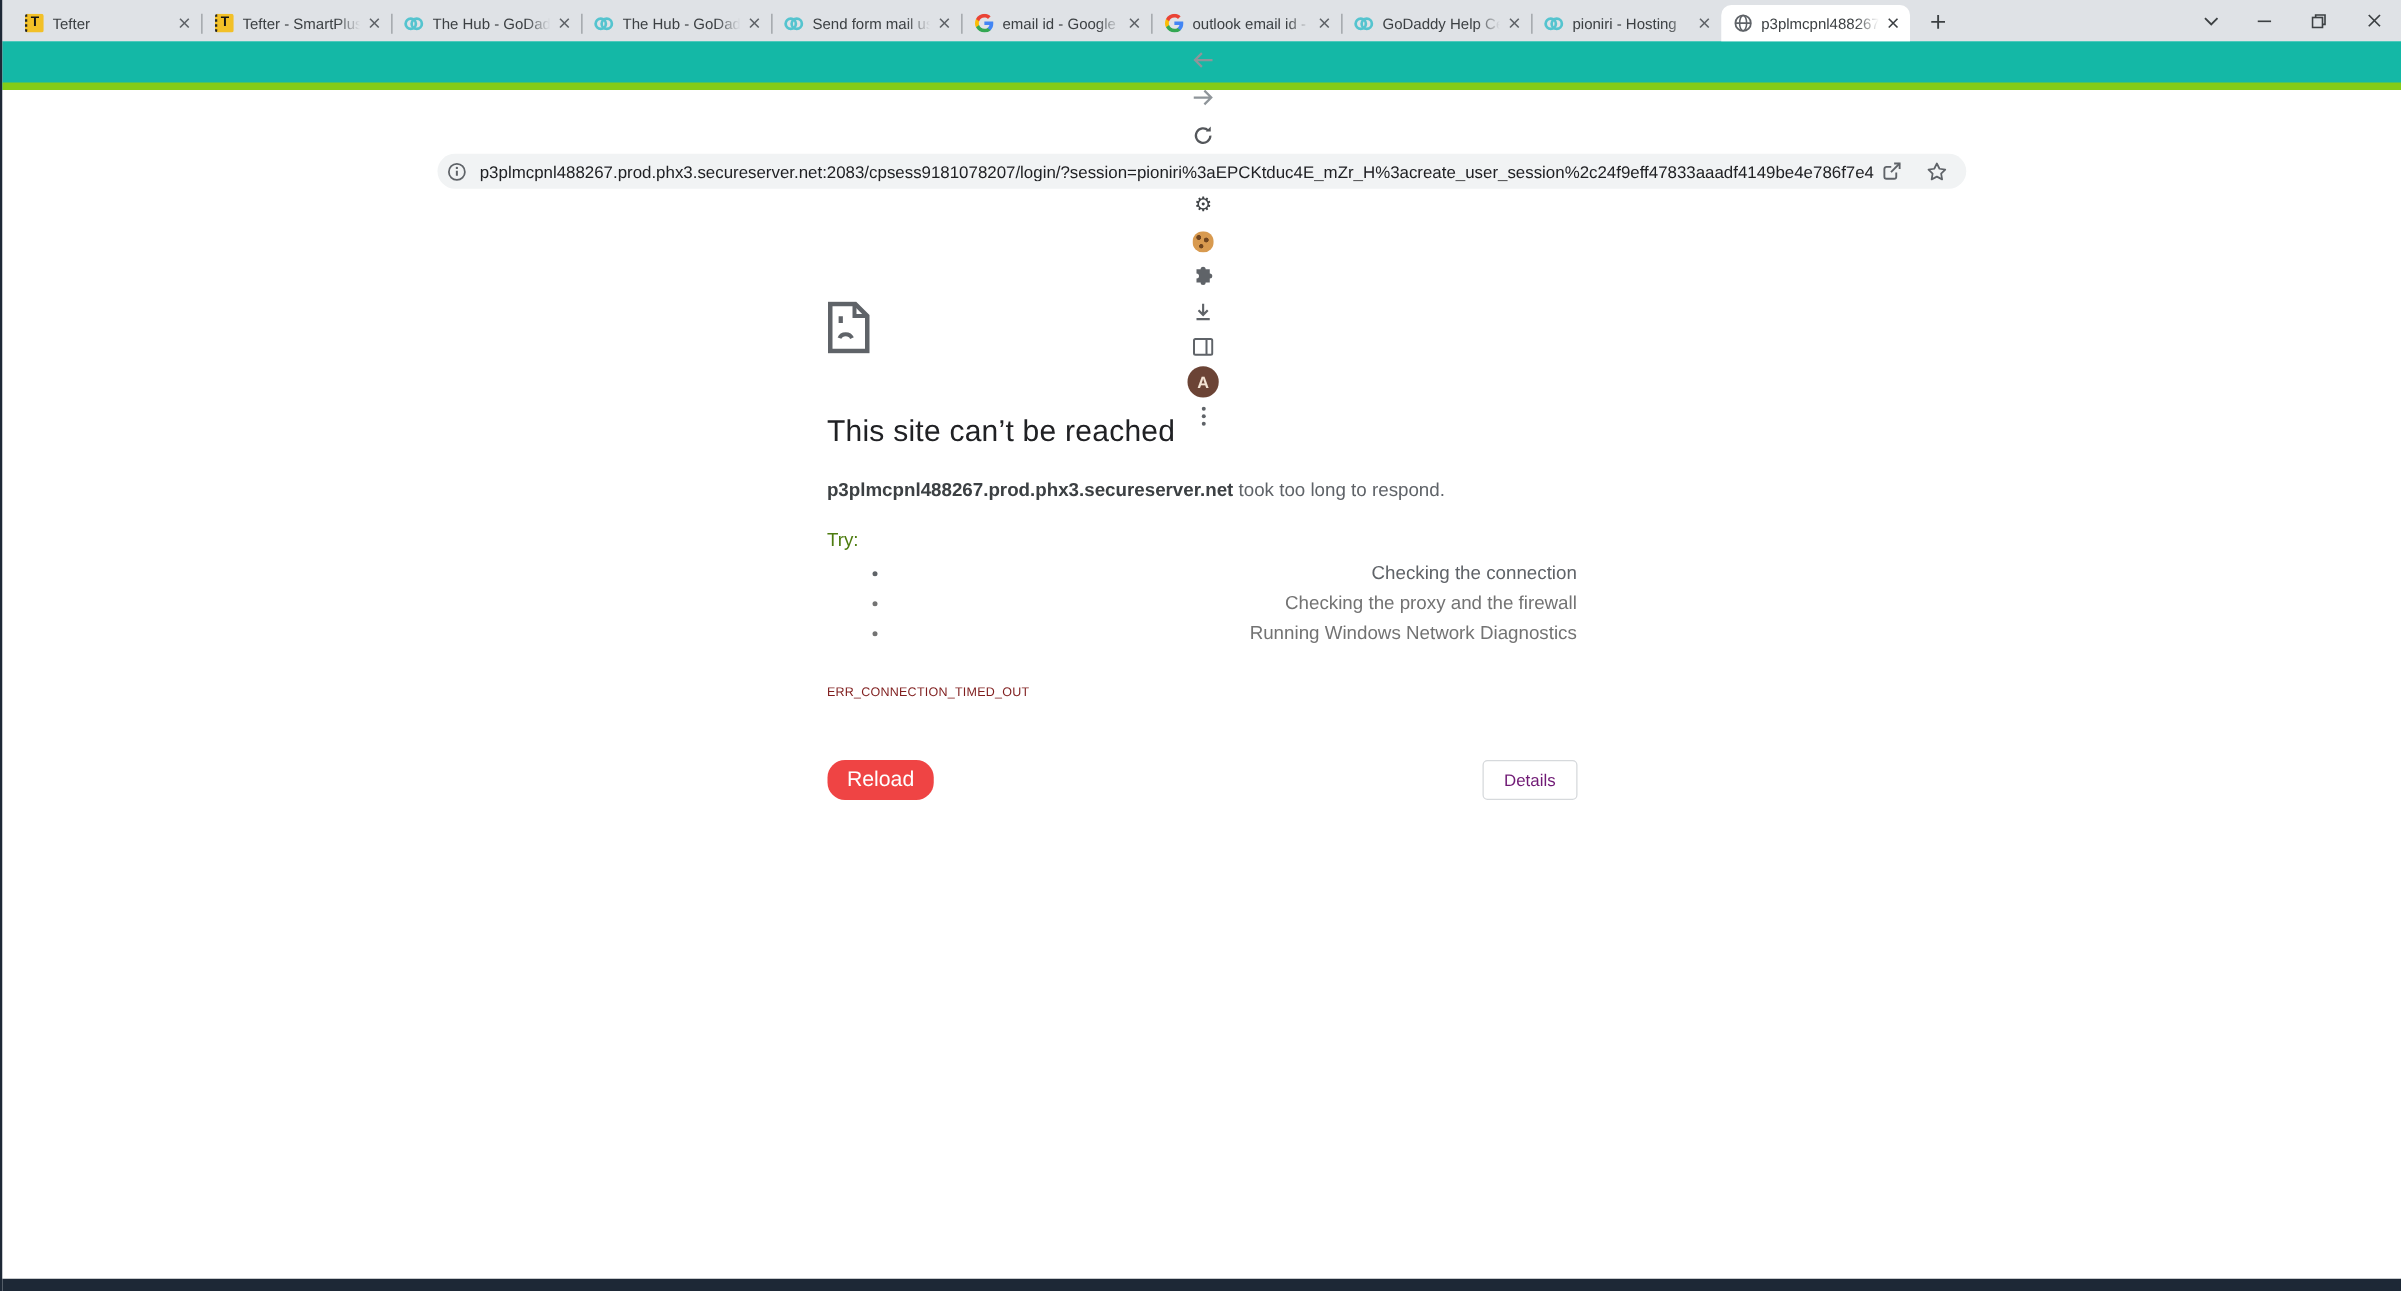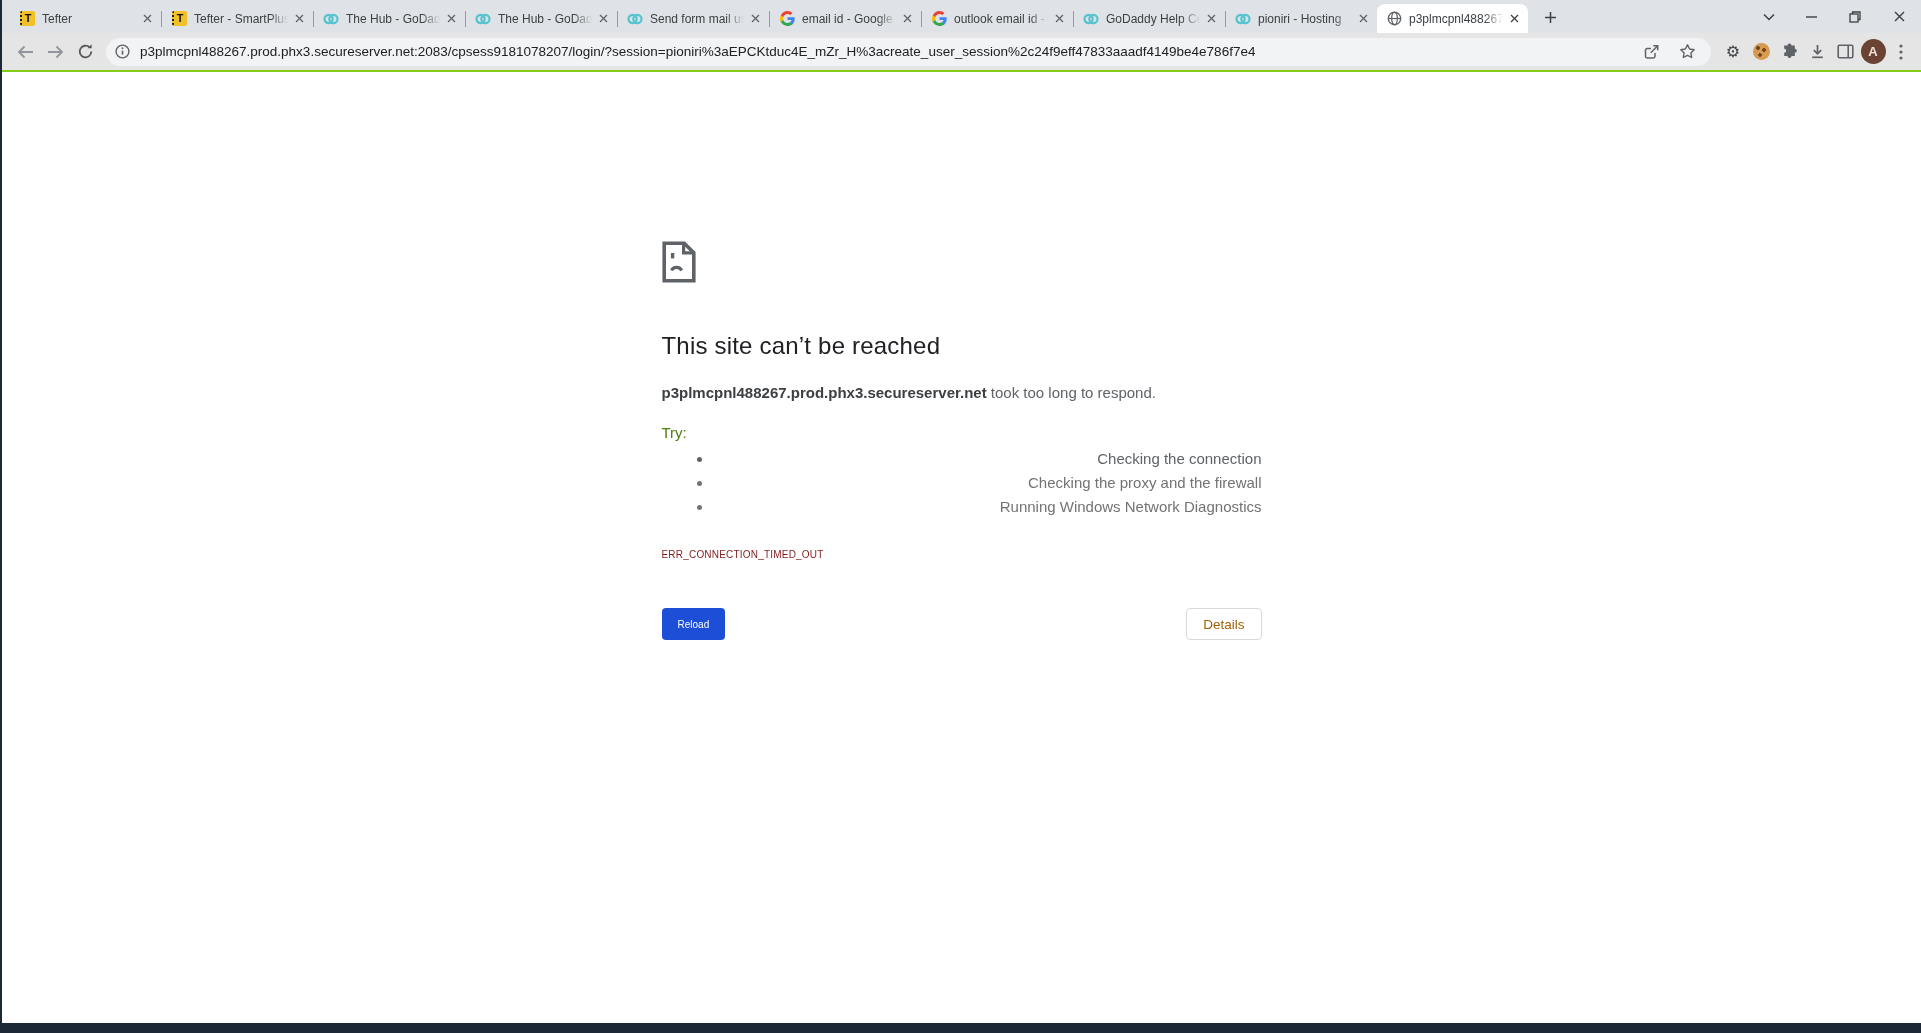--- a/index.html
+++ b/index.html
@@ -23,22 +23,22 @@
   .tficon { width:15px; height:15px; background:#f2c027; border-radius:2px; color:#141414;
     font-weight:bold; font-size:11px; line-height:15px; text-align:center;
     border-left:2px dotted #222; display:inline-block; }
   .newtab { width:28px; height:28px; margin:0 0 2px 8px; display:flex; align-items:center;
     justify-content:center; border-radius:50%; }
   .strip-right { margin-left:auto; display:flex; align-items:center; height:33px; }
   .tabsearch { width:40px; height:33px; display:flex; align-items:center; justify-content:center; }
   .winbtn { width:44px; height:33px; display:flex; align-items:center; justify-content:center; }
 
   
-  .toolbar { height:39px; background:#e5e5e5; display:flex; align-items:center;
-    padding:0 6px 0 8px; border-bottom:2px solid #84cc16; }
+  .toolbar { height:39px; background:#14b8a6; display:flex; align-items:center;
+    padding:0 6px 0 8px; border-bottom:6px solid #84cc16;flex-direction:column; }
   .navbtn { width:30px; height:30px; display:flex; align-items:center; justify-content:center;
     border-radius:50%; flex:0 0 30px; }
   .omnibox { flex:1; height:28px; background:#f1f3f4; border-radius:14px; margin:0 8px 0 6px;
     display:flex; align-items:center; padding:0 10px 0 4px; min-width:0; }
   .omni-info { width:24px; height:24px; display:flex; align-items:center; justify-content:center;
     flex:0 0 24px; border-radius:50%; }
   .url { font-size:13.5px; color:#202124; white-space:nowrap; overflow:hidden; margin-left:6px; }
   .omni-right { margin-left:auto; display:flex; align-items:center; gap:8px; }
   .extbtn { width:28px; height:28px; display:flex; align-items:center; justify-content:center;
     border-radius:50%; flex:0 0 28px; }
@@ -58,23 +58,23 @@
   .sad-icon { display:block; margin-bottom:49px; }
   .err-title { font-size:24px; font-weight:400; color:#202124; letter-spacing:.2px; }
   .err-host-line { margin-top:24px; font-size:15px; color:#5f6368; }
   .err-host-line b { color:#3c4043; }
   .err-try { margin-top:23px; font-size:15px; color:#4d7c0f; }
   .err-list { margin-top:6px; padding-left:51px; font-size:15px; color:#5f6368;text-align:right; }
   .err-list li { line-height:24px; }
   .err-list li.link { color:#737373; cursor:pointer; }
   .err-code { margin-top:30px; font-size:10px; color:#7f1d1d; letter-spacing:.2px; }
   .btn-row { margin-top:48px; display:flex; justify-content:space-between; align-items:center; }
-  .btn-reload { background:#1d4ed8; color:#fff; border:none; border-radius:4px; height:32px;
-    padding:0 16px; font-size:10px; font-weight:500; font-family:inherit; cursor:pointer; }
-  .btn-details { background:#fff; color:#a16207; border:1px solid #d6d9dc; border-radius:4px;
+  .btn-reload { background:#ef4444; color:#fff; border:none; border-radius:14px; height:32px;
+    padding:0 16px; font-size:17px; font-weight:500; font-family:inherit; cursor:pointer; }
+  .btn-details { background:#fff; color:#701a75; border:1px solid #d6d9dc; border-radius:4px;
     height:32px; padding:0 16px; font-size:13.5px; font-weight:500; font-family:inherit; cursor:pointer; }
 
   .bottom-bar { position:absolute; left:0; right:0; bottom:0; height:10px; background:#1d2836; }
   svg { display:block; }
 </style>
 </head>
 <body>
 
 <div class="window">
 

